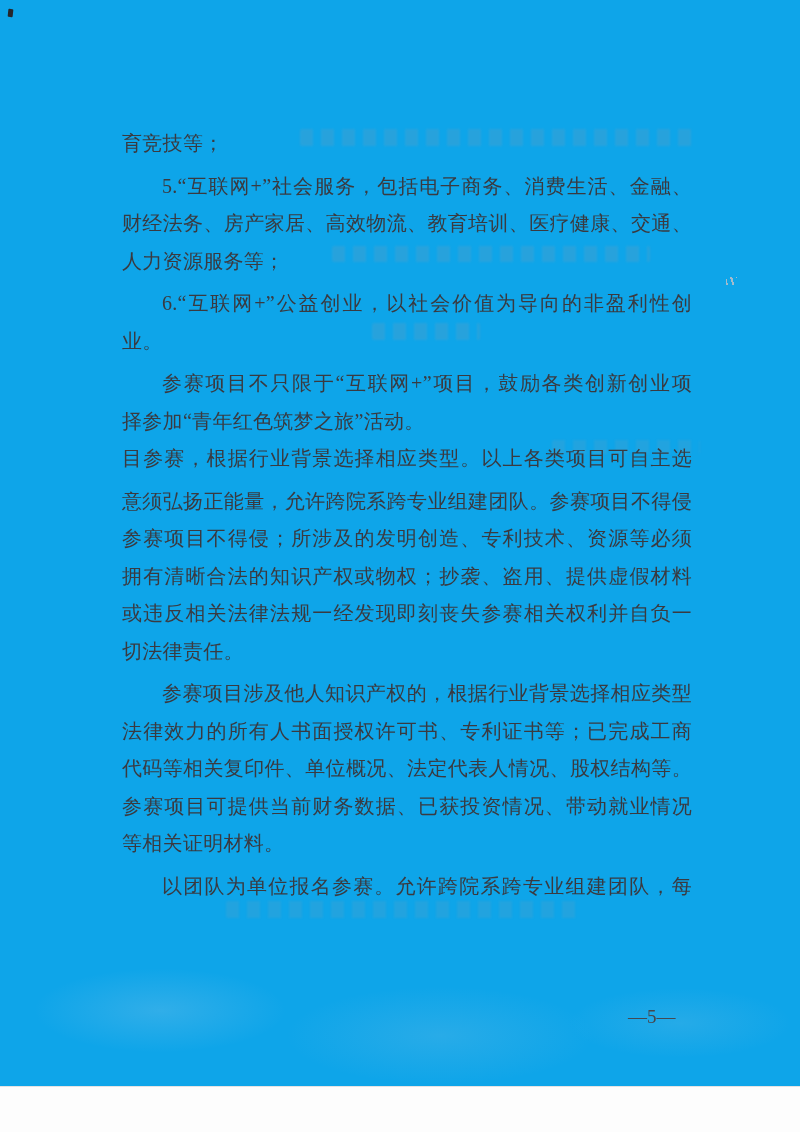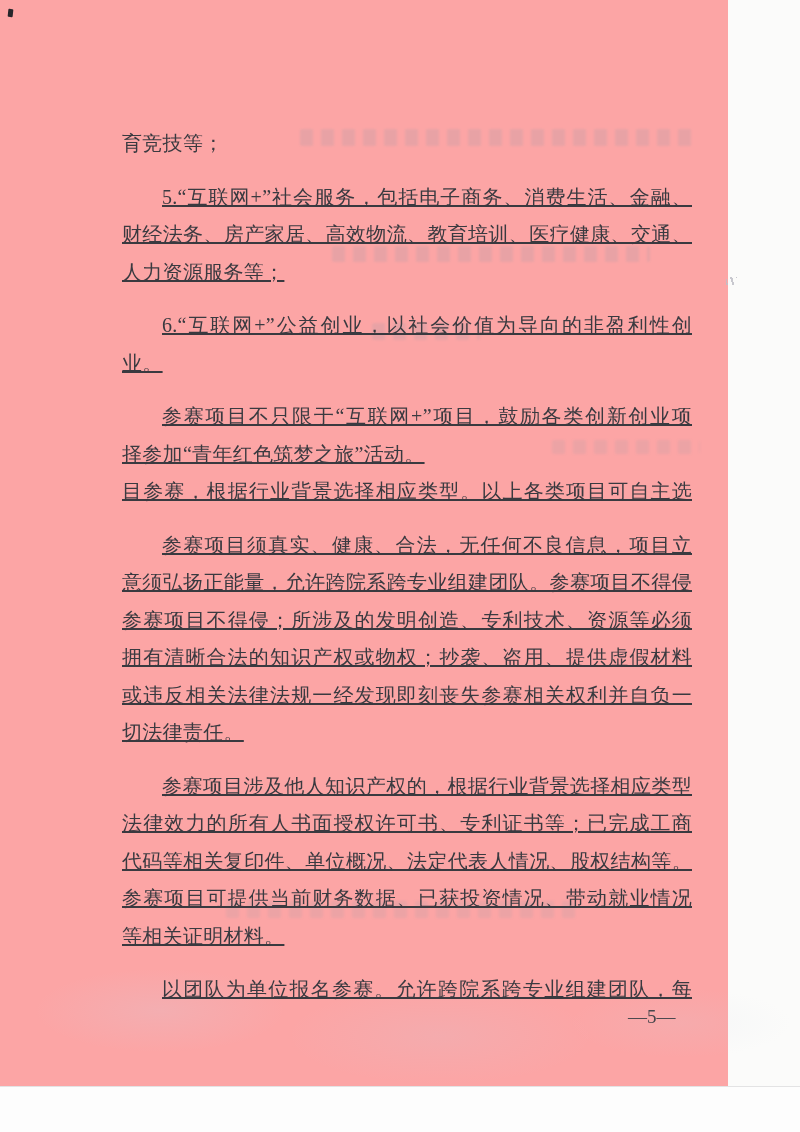--- a/index.html
+++ b/index.html
@@ -4,22 +4,22 @@
 <style>
   html, body { margin: 0; padding: 0; }
   body {
     width: 800px; height: 1132px;
     background: #fbfbfa;
     font-family: "Liberation Serif", "DejaVu Serif", serif;
     overflow: hidden;
   }
   .scan-page {
     position: relative;
-    width: 728px; height: 1132px;
-    background: #fca5a5;
+    width: 800px; height: 1132px;
+    background: #0ea5e9;
   }
   
   .mottle {
     position: absolute; left: 0; top: 960px; width: 800px; height: 126px;
     background:
       radial-gradient(180px 60px at 20% 40%, rgba(205,215,232,0.18), transparent 70%),
       radial-gradient(220px 70px at 55% 60%, rgba(198,210,226,0.14), transparent 70%),
       radial-gradient(160px 50px at 85% 50%, rgba(205,212,224,0.12), transparent 70%);
     pointer-events: none;
   }
@@ -51,21 +51,21 @@
   .ghost.g2 { left: 332px; top: 246px; width: 318px; height: 16px; }
   .ghost.g3 { left: 372px; top: 323px; width: 108px; height: 17px; }
   .ghost.g4 { left: 552px; top: 440px; width: 148px; height: 14px; opacity: 0.30; }
   .ghost.g5 { left: 226px; top: 901px; width: 356px; height: 17px; opacity: 0.30; }
   .text-block {
     position: absolute;
     left: 122px; top: 125px; width: 570px;
     color: #3a3a40;
     font-size: 20px;
   }
-  .para + .para { margin-top: 16px; text-decoration: underline; }
+  .para + .para { margin-top: 5px; }
   .line {
     height: 37.5px; line-height: 37.5px;
     box-sizing: border-box; width: 100%;
     letter-spacing: 0.3px;
   }
   .line.indent { padding-left: 40px; }
   .line.justify { text-align: justify; text-align-last: justify; }
   .page-number {
     position: absolute; left: 628px; top: 1005px;
     color: #46464c; font-size: 19px; letter-spacing: 0;
@@ -97,21 +97,20 @@
       <div class="para">
         <div class="line indent justify">6.“互联网+”公益创业，以社会价值为导向的非盈利性创</div>
         <div class="line">业。</div>
       </div>
       <div class="para">
         <div class="line indent justify">参赛项目不只限于“互联网+”项目，鼓励各类创新创业项</div>
         <div class="line">择参加“青年红色筑梦之旅”活动。</div>
         <div class="line justify">目参赛，根据行业背景选择相应类型。以上各类项目可自主选</div>
       </div>
       <div class="para">
-        <div class="line indent justify">参赛项目须真实、健康、合法，无任何不良信息，项目立</div>
         <div class="line justify">意须弘扬正能量，允许跨院系跨专业组建团队。参赛项目不得侵</div>
         <div class="line justify">参赛项目不得侵；所涉及的发明创造、专利技术、资源等必须</div>
         <div class="line justify">拥有清晰合法的知识产权或物权；抄袭、盗用、提供虚假材料</div>
         <div class="line justify">或违反相关法律法规一经发现即刻丧失参赛相关权利并自负一</div>
         <div class="line">切法律责任。</div>
       </div>
       <div class="para">
         <div class="line indent justify">参赛项目涉及他人知识产权的，根据行业背景选择相应类型</div>
         <div class="line justify">法律效力的所有人书面授权许可书、专利证书等；已完成工商</div>
         <div class="line justify">代码等相关复印件、单位概况、法定代表人情况、股权结构等。</div>

